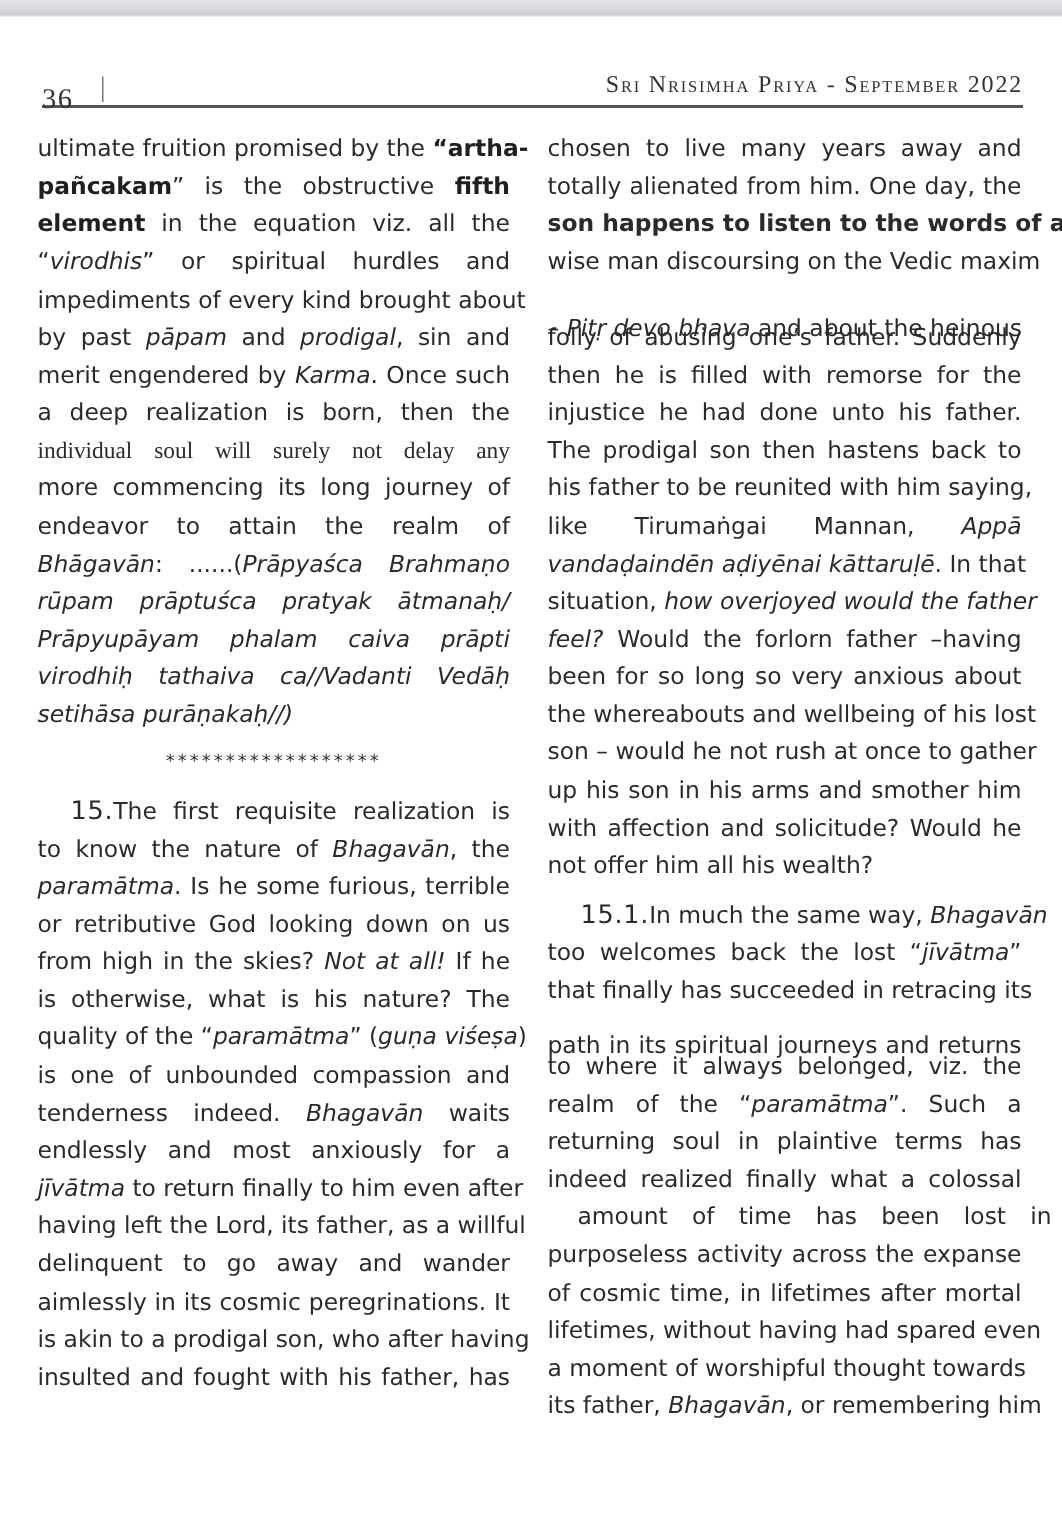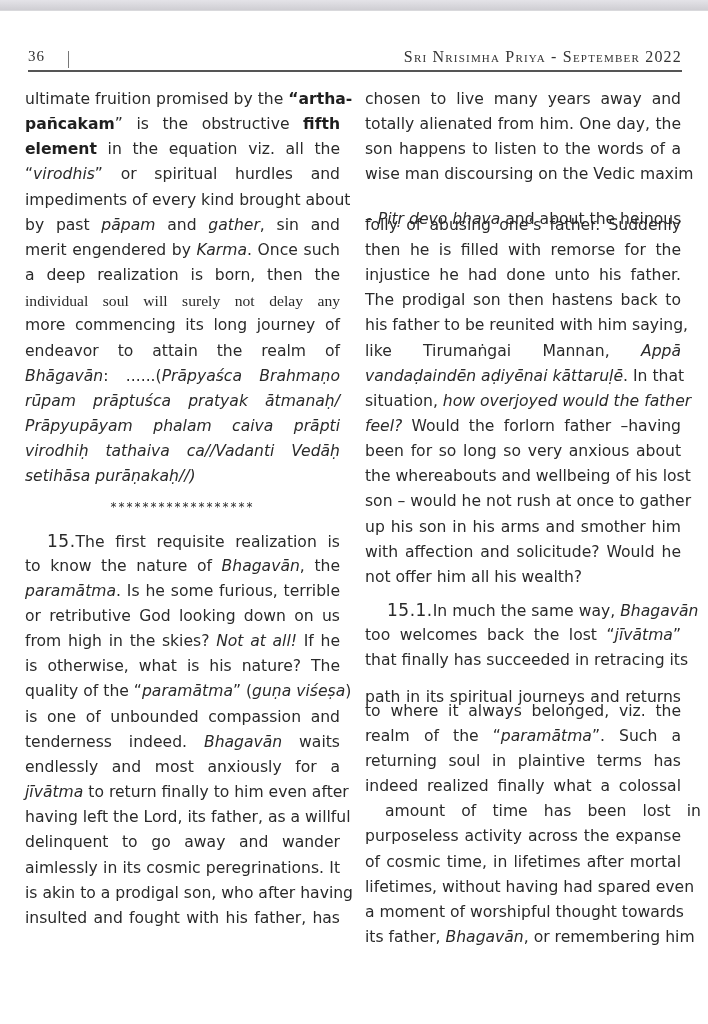--- a/index.html
+++ b/index.html
@@ -11,21 +11,21 @@
     .topband {
       position: absolute; left: 0; top: 0; width: 708px; height: 10px;
       background: linear-gradient(#e4e3e8, #cfced3);
       border-bottom: 1px solid #d9d9dc;
     }
     .header {
       position: absolute; left: 28px; top: 48px; width: 654px; height: 22px;
       border-bottom: 2px solid #555;
       font-family: "Liberation Serif", serif; color: #333;
     }
-    .pageno { position: absolute; left: 0; top: 0; font-size: 15px; letter-spacing: 1px; }
+    .pageno { position: absolute; left: 0; top: 8px; font-size: 19px; letter-spacing: 1px; }
     .pipe { position: absolute; left: 40px; top: 3px; width: 1px; height: 17px; background: #777; }
     .running-title {
       position: absolute; right: 0; top: 0; font-size: 16px;
       font-variant: small-caps; letter-spacing: 1.2px;
     }
     .col { position: absolute; top: 87px; }
     .col-left { left: 25px; width: 315px; }
     .col-right { left: 365px; width: 316px; }
     .line {
       position: absolute; left: 0; width: 100%; height: 25px;
@@ -49,21 +49,21 @@
   <span class="pipe"></span>
   <span class="running-title">Sri Nrisimha Priya - September 2022</span>
 </div>
 
 <div class="col col-left" id="left-col">
     <div class="line" style="top: 0px;"><span>ultimate fruition promised by the </span><b>“artha-</b></div>
     <div class="line" style="top: 25.15px;"><b>pañcakam</b><span>” is the obstructive </span><b>fifth</b></div>
     <div class="line" style="top: 50.3px;"><b>element</b><span> in the equation viz. all the</span></div>
     <div class="line" style="top: 75.45px;"><span>“</span><i>virodhis</i><span>” or spiritual hurdles and</span></div>
     <div class="line" style="top: 100.6px;"><span>impediments of every kind brought about</span></div>
-    <div class="line" style="top: 125.75px;"><span>by past </span><i>pāpam</i><span> and </span><i>gather</i><span>, sin and</span></div>
+    <div class="line" style="top: 125.75px;"><span>by past </span><i>pāpam</i><span> and </span><i>prodigal</i><span>, sin and</span></div>
     <div class="line" style="top: 150.9px;"><span>merit engendered by </span><i>Karma</i><span>. Once such</span></div>
     <div class="line" style="top: 176.05px;"><span>a deep realization is born, then the</span></div>
     <div class="line" style="top: 201.2px; font-family: Liberation Serif, serif;"><span>individual soul will surely not delay any</span></div>
     <div class="line" style="top: 226.35px;"><span>more commencing its long journey of</span></div>
     <div class="line" style="top: 251.5px;"><span>endeavor to attain the realm of</span></div>
     <div class="line" style="top: 276.65px;"><i>Bhāgavān</i><span>: ......(</span><i>Prāpyaśca Brahmaṇo</i></div>
     <div class="line" style="top: 301.8px;"><i>rūpam prāptuśca pratyak ātmanaḥ/</i></div>
     <div class="line" style="top: 326.95px;"><i>Prāpyupāyam phalam caiva prāpti</i></div>
     <div class="line" style="top: 352.1px;"><i>virodhiḥ tathaiva ca//Vadanti Vedāḥ</i></div>
     <div class="line last" style="top: 377.25px;"><i>setihāsa purāṇakaḥ//)</i></div>
@@ -81,21 +81,21 @@
     <div class="line" style="top: 693.05px;"><i>jīvātma</i><span> to return finally to him even after</span></div>
     <div class="line" style="top: 718.2px;"><span>having left the Lord, its father, as a willful</span></div>
     <div class="line" style="top: 743.35px;"><span>delinquent to go away and wander</span></div>
     <div class="line" style="top: 768.5px;"><span>aimlessly in its cosmic peregrinations. It</span></div>
     <div class="line" style="top: 794px;"><span>is akin to a prodigal son, who after having</span></div>
     <div class="line" style="top: 818.8px;"><span>insulted and fought with his father, has</span></div>
   </div>
 <div class="col col-right" id="right-col">
     <div class="line" style="top: 0px;"><span>chosen to live many years away and</span></div>
     <div class="line" style="top: 25.15px;"><span>totally alienated from him. One day, the</span></div>
-    <div class="line" style="top: 50.3px;"><span>son happens to listen to the words of a</span></div>
+    <div class="line" style="top: 50.3px; font-weight: bold;"><span>son happens to listen to the words of a</span></div>
     <div class="line" style="top: 75.45px;"><span>wise man discoursing on the Vedic maxim</span></div>
     <div class="line" style="top: 100px; margin-top: 20px;"><span>– </span><i>Pitṛ devo bhava</i><span> and about the heinous</span></div>
     <div class="line" style="top: 125.75px;"><span>folly of abusing one’s father. Suddenly</span></div>
     <div class="line" style="top: 150.9px;"><span>then he is filled with remorse for the</span></div>
     <div class="line" style="top: 176.05px;"><span>injustice he had done unto his father.</span></div>
     <div class="line" style="top: 201.2px;"><span>The prodigal son then hastens back to</span></div>
     <div class="line" style="top: 226.35px;"><span>his father to be reunited with him saying,</span></div>
     <div class="line" style="top: 251.5px;"><span>like Tirumaṅgai Mannan, </span><i>Appā</i></div>
     <div class="line" style="top: 276.65px;"><i>vandaḍaindēn aḍiyēnai kāttaruḷē</i><span>. In that</span></div>
     <div class="line" style="top: 301.8px;"><span>situation, </span><i>how overjoyed would the father</i></div>

